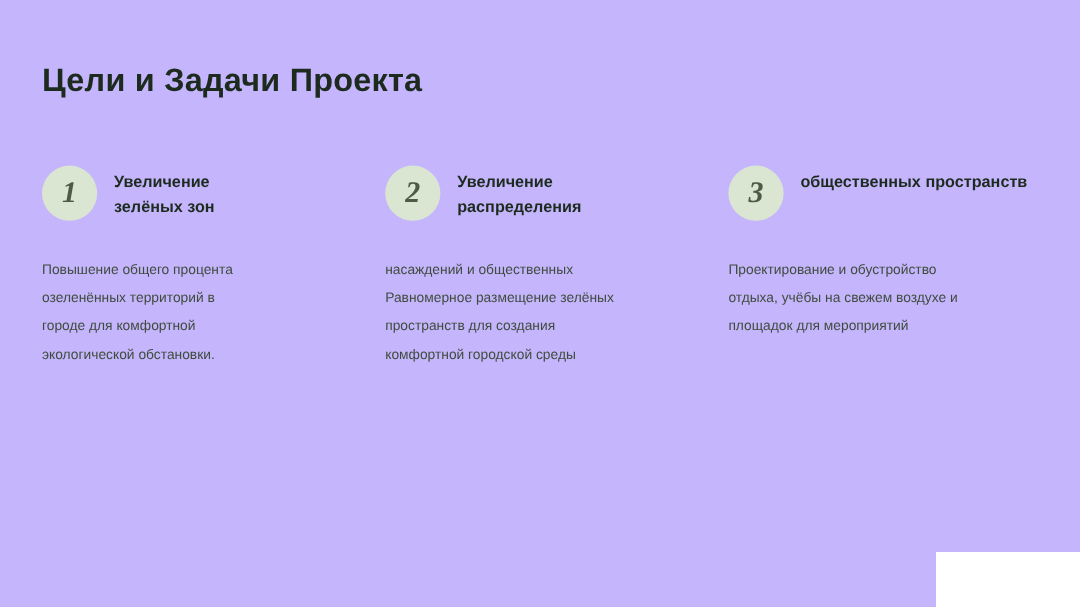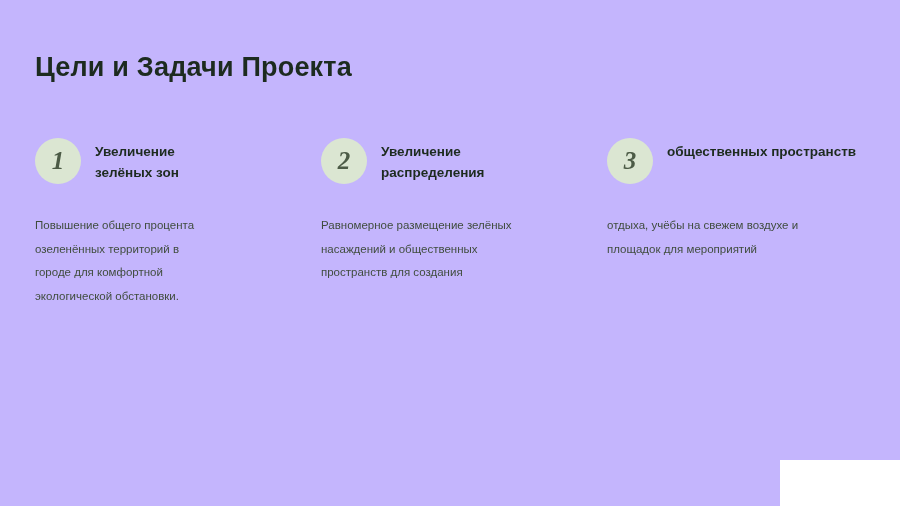--- a/index.html
+++ b/index.html
@@ -120,34 +120,36 @@
 
     <div class="col">
       <div class="col-head">
         <div class="badge">2</div>
         <div class="col-title">
           <span>Увеличение</span>
           <span>распределения</span>
         </div>
       </div>
       <div class="col-body">
+        <span>насаждений  и общественных</span>
         <span>Равномерное размещение зелёных</span>
-        <span>насаждений  и общественных</span>
         <span>пространств для создания</span>
+        <span>комфортной городской среды</span>
       </div>
     </div>
 
     <div class="col">
       <div class="col-head">
         <div class="badge">3</div>
         <div class="col-title">
           <span>общественных пространств</span>
         </div>
       </div>
       <div class="col-body">
+        <span>Проектирование и обустройство</span>
         <span>отдыха, учёбы на свежем воздухе и</span>
         <span>площадок для мероприятий</span>
       </div>
     </div>
 
   </div>
 
   <div class="corner-block"></div>
 </div>
 

